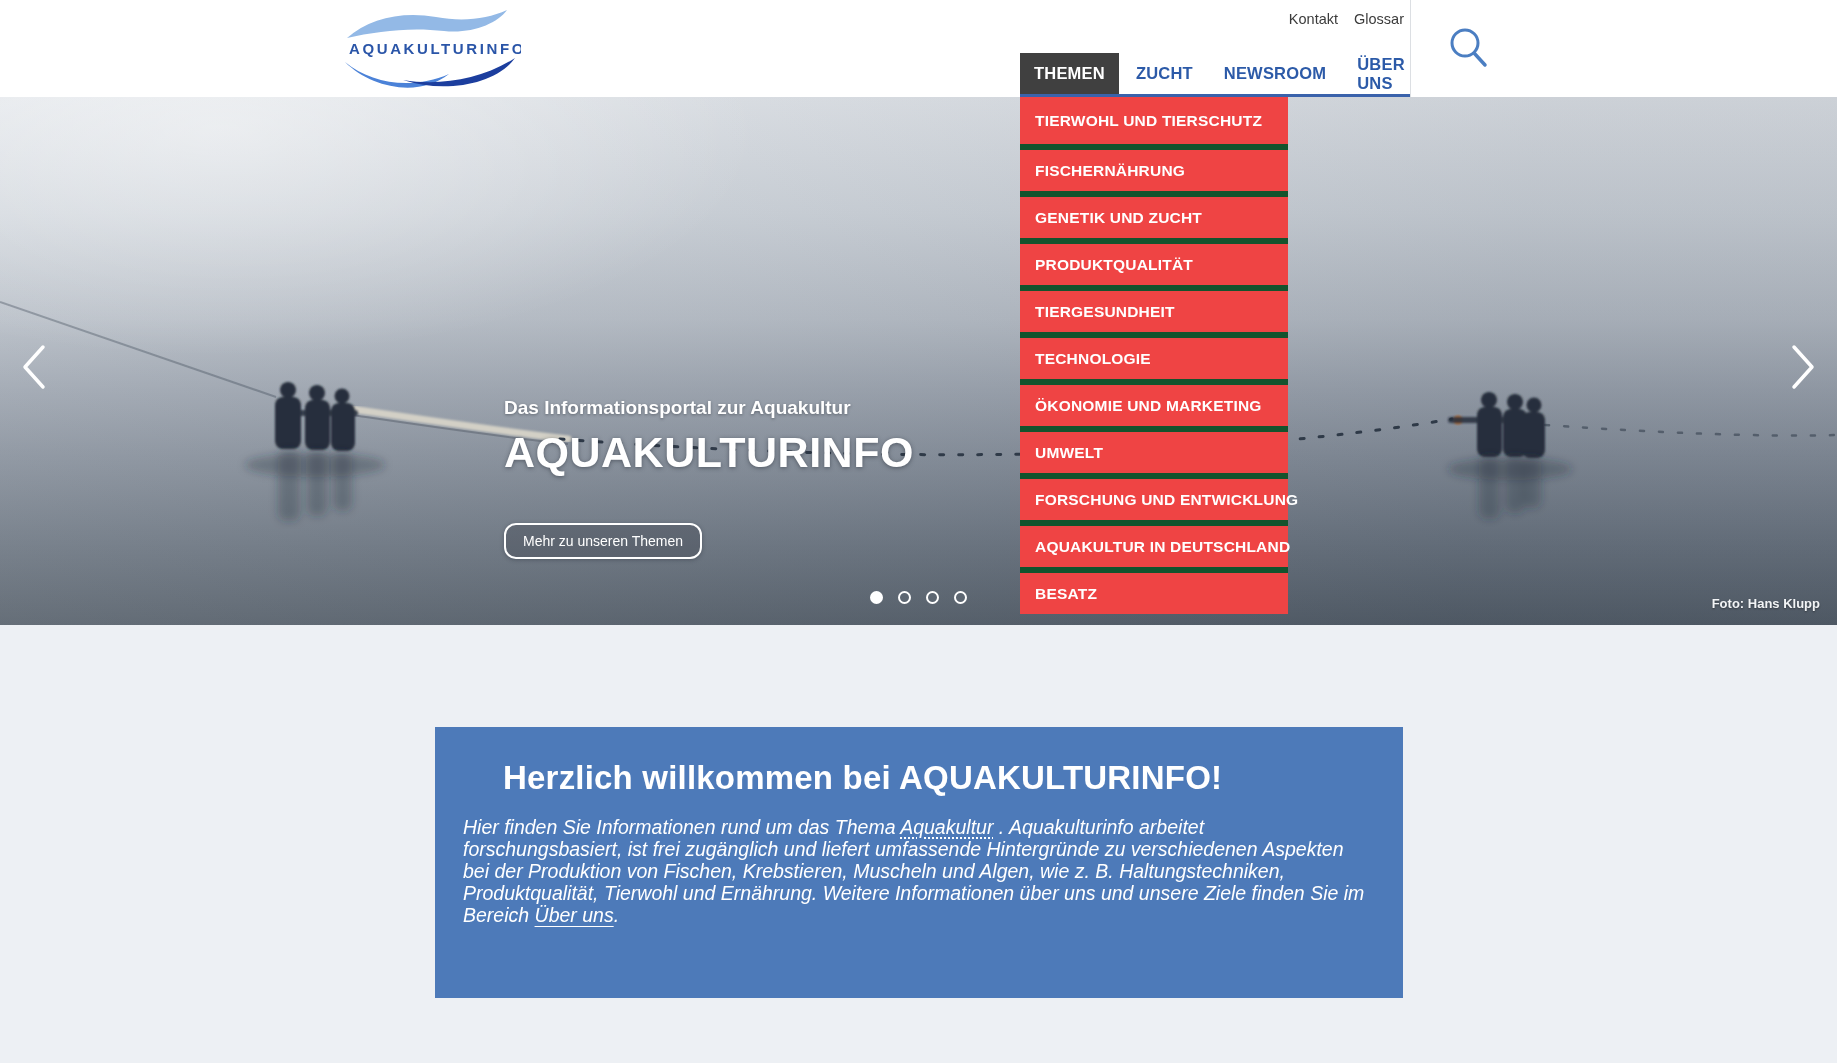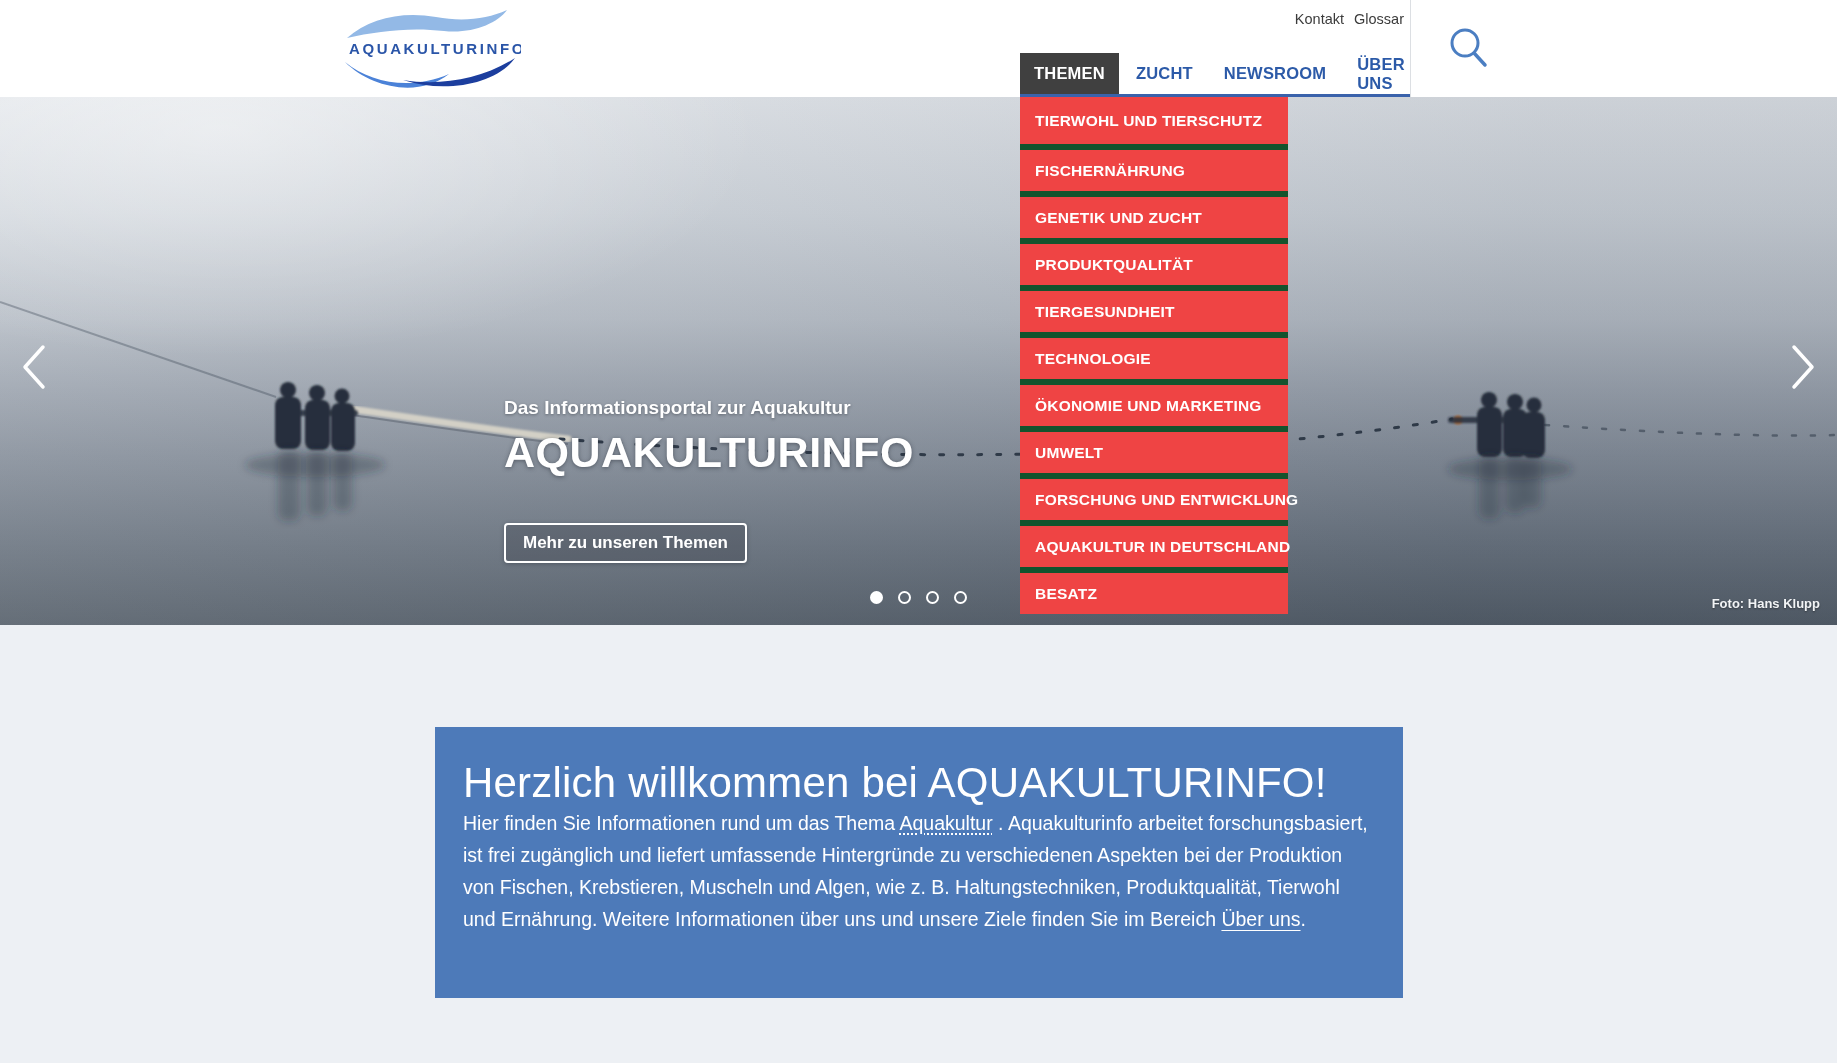--- a/index.html
+++ b/index.html
@@ -3,21 +3,21 @@
 <meta charset="utf-8">
 <style>
   * { margin:0; padding:0; box-sizing:border-box; }
   html,body { background:#ffffff; }
   body { font-family:"Liberation Sans", sans-serif; }
   #app { position:relative; width:1837px; height:1063px; overflow:hidden; background:#edf0f4; }
 
   
   .header { position:absolute; left:0; top:0; width:1837px; height:97px; background:#ffffff; z-index:30; }
   .logo { position:absolute; left:341px; top:8px; width:180px; height:80px; cursor:pointer; }
-  .top-links { position:absolute; top:11px; right:433px; display:flex; gap:10px; }
+  .top-links { position:absolute; top:11px; right:433px; display:flex; gap:16px; }
   .top-link { font-size:14.5px; color:#3b3b3b; text-decoration:none; cursor:pointer; }
   .main-nav { position:absolute; left:1020px; bottom:0; width:390px; height:44px; display:flex; align-items:stretch; border-bottom:3px solid #3a62ab; }
   .nav-item { display:flex; align-items:center; padding:0 14px; font-size:16.5px; font-weight:bold; color:#2c5aa8; letter-spacing:.2px; cursor:pointer; }
   .nav-item.active { background:#404040; color:#ffffff; }
   .nav-item + .nav-item { margin-left:3px; }
   .search-divider { position:absolute; left:1410px; top:0; width:1px; height:97px; background:#dcdfe3; }
   .search-btn { position:absolute; left:1447px; top:26px; width:44px; height:44px; cursor:pointer; background:none; border:none; }
 
   
   .dropdown { position:absolute; left:1020px; top:97px; width:268px; z-index:25; }
@@ -28,33 +28,33 @@
   .hero { position:absolute; left:0; top:97px; width:1837px; height:528px; overflow:hidden;
     background:
       radial-gradient(ellipse 900px 380px at 12% 6%, rgba(255,255,255,.45), rgba(255,255,255,0) 60%),
       linear-gradient(100deg, rgba(255,255,255,.12), rgba(40,50,65,.10) 80%),
       linear-gradient(180deg, #dfe3e8 0%, #ccd2d9 22%, #b4bbc4 42%, #9ba3ae 55%, #848d99 68%, #68727e 85%, #525c67 100%);
   }
   .hero-scene { position:absolute; inset:0; }
   .hero-caption { position:absolute; left:504px; top:300px; color:#fff; }
   .hero-subtitle { font-size:19px; font-weight:bold; text-shadow:0 1px 3px rgba(30,35,45,.45); }
   .hero-title { margin-top:9px; font-size:43px; font-weight:bold; letter-spacing:.5px; text-shadow:0 1px 4px rgba(30,35,45,.5); }
-  .hero-btn { display:inline-block; margin-top:28px; padding:8px 17px; border:2px solid #ffffff; border-radius:4px; background:rgba(45,52,62,.28); color:#ffffff; font-size:17px; font-weight:bold; font-family:inherit; cursor:pointer; box-shadow:0 1px 4px rgba(30,35,45,.35); }
+  .hero-btn { display:inline-block; margin-top:28px; padding:8px 17px; border:2px solid #ffffff; border-radius:12px; background:rgba(45,52,62,.28); color:#ffffff; font-size:14px; font-weight:normal; font-family:inherit; cursor:pointer; box-shadow:0 1px 4px rgba(30,35,45,.35); }
   .hero-arrow { position:absolute; top:243px; width:40px; height:56px; background:none; border:none; cursor:pointer; padding:0; }
   .hero-arrow.prev { left:14px; }
   .hero-arrow.next { right:14px; }
   .hero-dots { position:absolute; left:0; right:0; top:494px; display:flex; justify-content:center; gap:15px; }
   .dot { width:13px; height:13px; border-radius:50%; border:2px solid #ffffff; background:transparent; cursor:pointer; }
   .dot.active { background:#ffffff; }
   .photo-credit { position:absolute; right:17px; bottom:14px; color:#f2f4f6; font-size:13px; font-weight:bold; text-shadow:0 1px 2px rgba(0,0,0,.4); }
 
   
   .welcome { position:absolute; left:435px; top:727px; width:968px; height:271px; background:#4d7ab9; color:#ffffff; padding:32px 28px 0 28px; }
-  .welcome h1 { font-size:42px; font-weight:normal; letter-spacing:.2px; }
-  .welcome p { font-size:19.5px; line-height:32px; max-width:905px; }
+  .welcome h1 { font-size:33px; font-weight:bold; letter-spacing:.2px;margin-left:40px; }
+  .welcome p { margin-top:19px; font-size:19.5px; line-height:22px; max-width:905px;font-style:italic; }
   .welcome a { color:#ffffff; cursor:pointer; }
   .link-dotted { text-decoration:underline; text-decoration-style:dotted; text-underline-offset:4px; }
   .link-solid { text-decoration:underline; text-underline-offset:4px; }
 </style>
 </head>
 <body>
 
 <div id="app">
 
   <header class="header">

